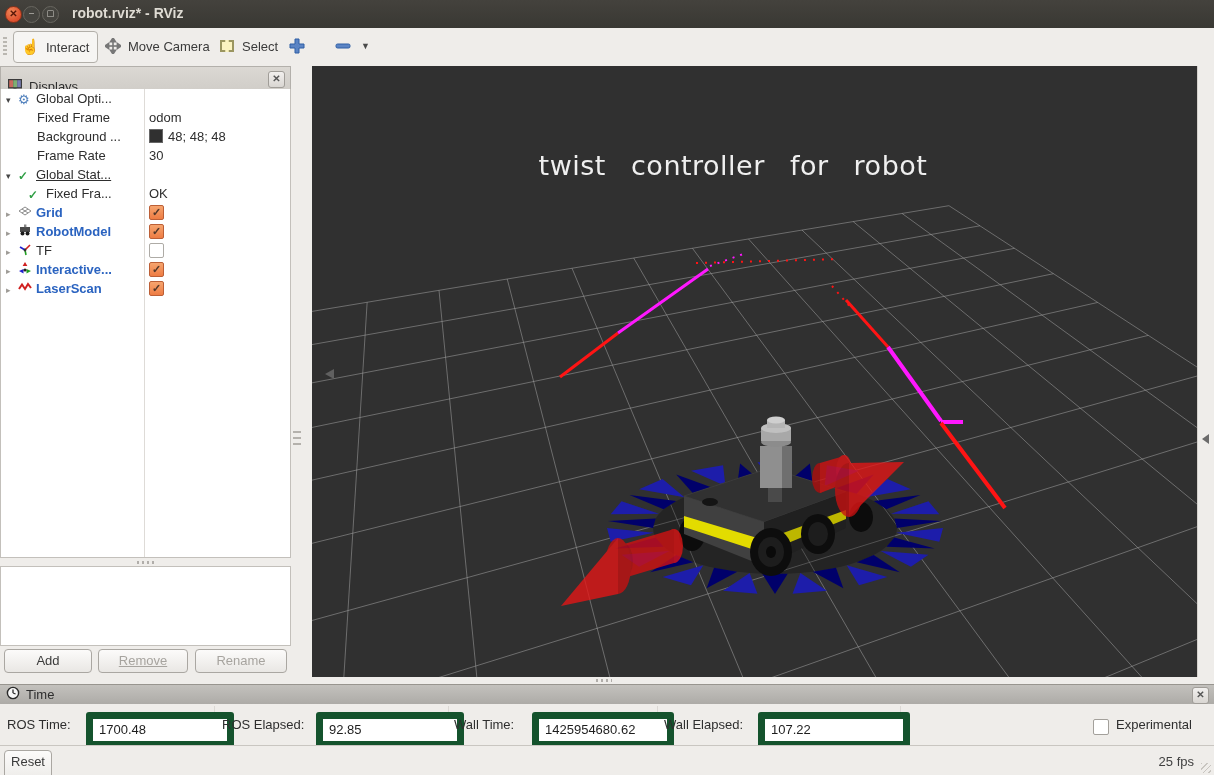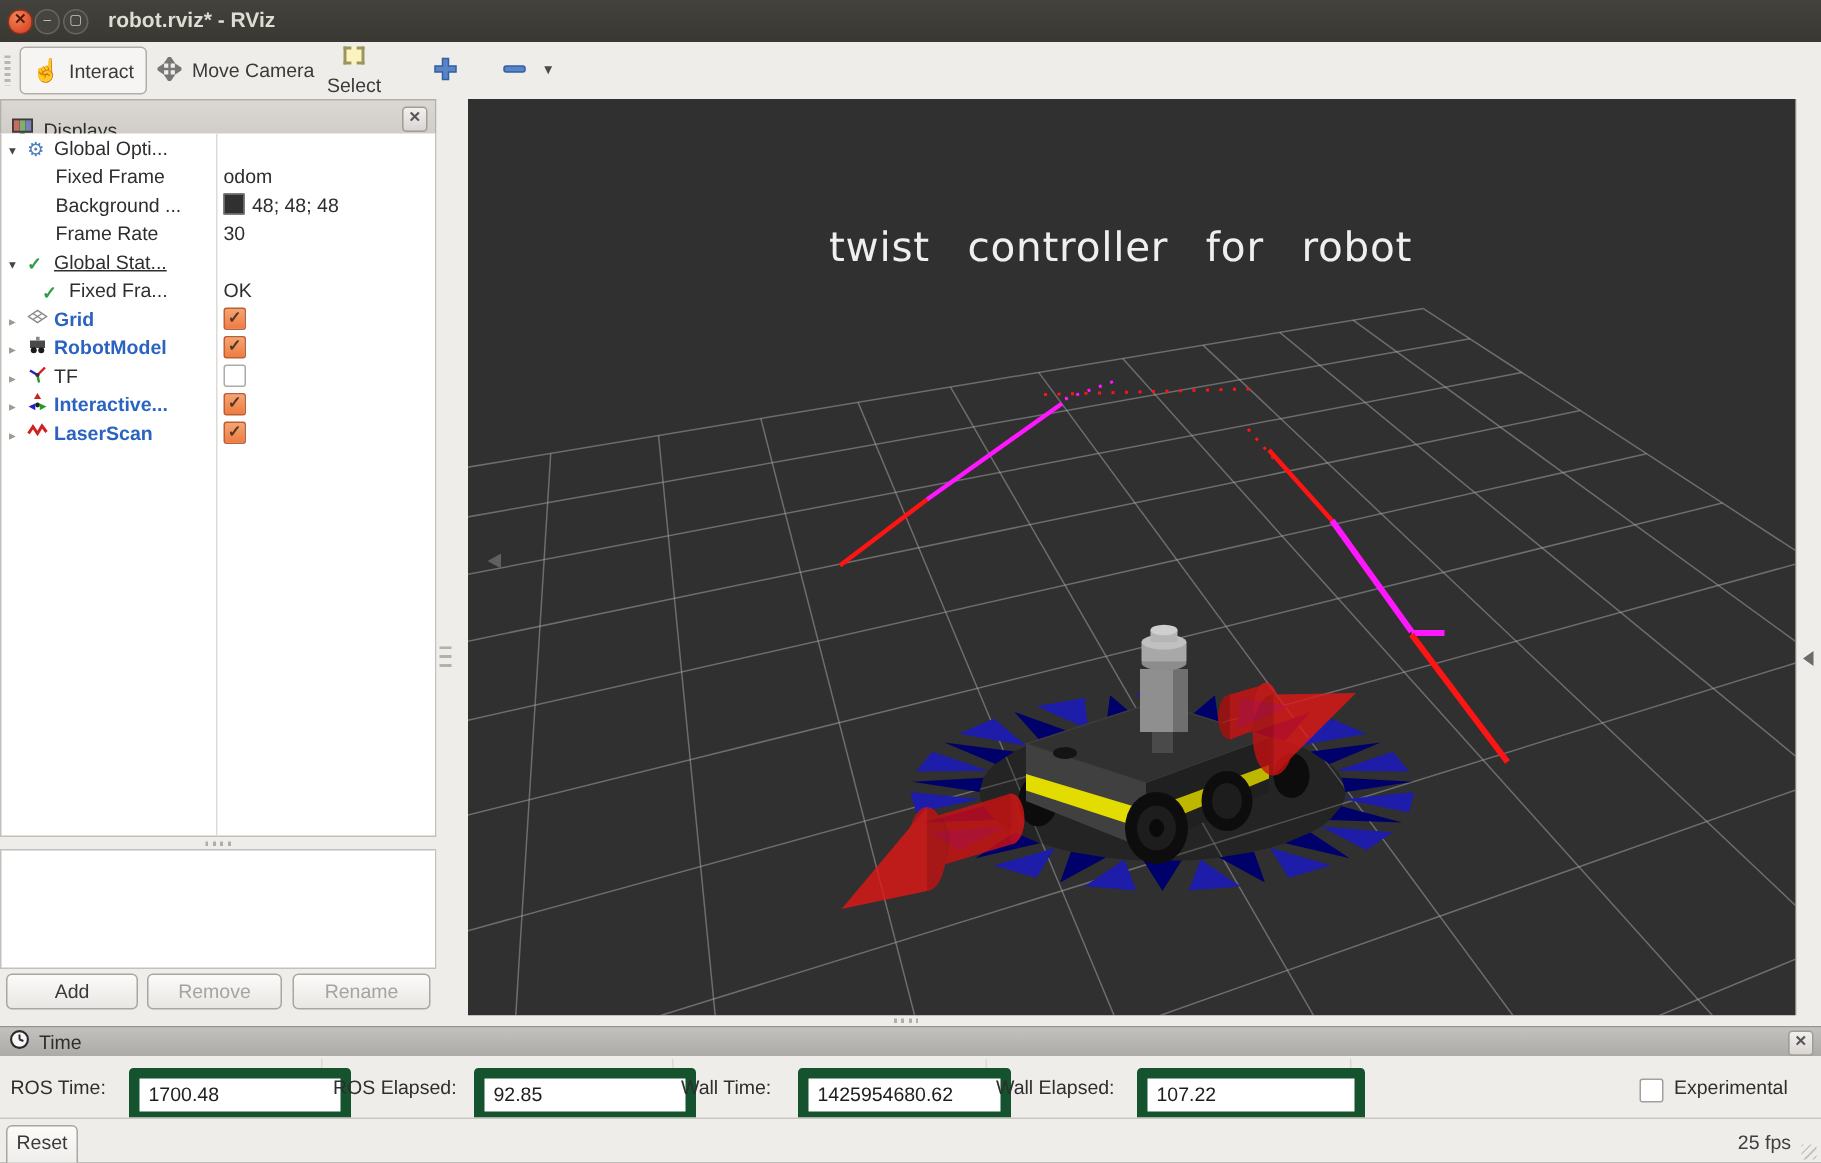--- a/index.html
+++ b/index.html
@@ -48,21 +48,21 @@
   .btn{position:absolute;top:3px;height:24px;border:1px solid #aaa7a2;border-radius:4px;
        background:linear-gradient(#fcfbfa,#e9e7e4);text-align:center;line-height:22px;color:#3a3a3a;box-sizing:border-box;}
   .btn.dis{color:#a7a49f;}
   
   .lstrip{position:absolute;left:291px;top:66px;width:21px;height:611px;background:#efedea;}
   .lstrip .grip{position:absolute;left:2px;top:365px;width:8px;height:16px;
         background:repeating-linear-gradient(#b4b1ac 0 2px,transparent 2px 6px);}
   .rstrip{position:absolute;left:1197px;top:66px;width:17px;height:611px;background:#efedea;border-left:1px solid #d5d2cd;}
   .tri-left{position:absolute;left:4px;top:368px;width:0;height:0;border-top:5px solid transparent;border-bottom:5px solid transparent;border-right:7px solid #6b6b6b;}
   .viewport{position:absolute;left:312px;top:66px;width:885px;height:611px;background:#303030;overflow:hidden;}
-  .overlay-text{position:absolute;left:435px;top:84px;transform:translateX(-50%);
+  .overlay-text{position:absolute;left:421px;top:84px;transform:translateX(-50%);
         color:#efefef;font-size:27px;word-spacing:16px;letter-spacing:.5px;white-space:nowrap;
         font-family:"DejaVu Sans","Liberation Sans",sans-serif;}
   .hsplit{position:absolute;left:0;top:677px;width:1214px;height:7px;background:#efedea;}
   .hsplit .dots{position:absolute;left:596px;top:2px;width:16px;height:3px;
         background:repeating-linear-gradient(90deg,#b1aeaa 0 2px,transparent 2px 5px);}
   
   .timehdr{position:absolute;left:0;top:684px;width:1214px;height:20px;background:linear-gradient(#c3c1bd,#adaba7);
         border-top:1px solid #98958f;display:flex;align-items:center;padding-left:6px;gap:6px;box-sizing:border-box;}
   .timehdr .pclose{top:2px;}
   .timerow{position:absolute;left:0;top:704px;width:1214px;height:41px;background:#efedea;}
@@ -103,21 +103,21 @@
             <line x1="3" y1="8" x2="13" y2="8"></line>
       <polygon points="8,0 5.6,3.6 10.4,3.6"></polygon>
             <polygon points="8,16 5.6,12.4 10.4,12.4"></polygon>
       <polygon points="0,8 3.6,5.6 3.6,10.4"></polygon>
             <polygon points="16,8 12.4,5.6 12.4,10.4"></polygon>
           </g>
         </svg>
     </span>
     <span>Move Camera</span>
   </div>
-  <div class="tool" style="left:210px;flex-direction:column;">
+  <div class="tool" style="left:210px;">
     <span class="tico">
         <span class="selbox"></span>
       </span>
     <span>Select</span>
   </div>
   <div class="tool" style="left:280px;">
     <span class="tico">
       <svg width="16" height="16" viewBox="0 0 16 16">
           <path d="M6 1h4v5h5v4h-5v5H6v-5H1V6h5z" fill="#5b84c4" stroke="#2f5fa5" stroke-width="1"></path>
         </svg>
@@ -185,21 +185,21 @@
       <div class="trow" style="padding-left: 5px;"><span><span class="arrow dim">▸</span><span class="ticon"><svg width="14" height="14" viewBox="0 0 14 14">
               <polyline points="1,9 4,4.5 7,9 10,4 13,8" stroke="#d02020" stroke-width="2" fill="none"></polyline>
             </svg></span><span class="tlabel en">LaserScan</span></span><span class="cb on">✓</span></div>
     </div>
   <div class="vsplit">
       <div class="dots"></div>
     </div>
   <div class="dhelp"></div>
   <div class="dbtns" id="dbtns">
       <div class="btn" style="left: 4px; width: 88px;">Add</div>
-      <div class="btn dis" style="left: 98px; width: 90px;">Remove</div>
+      <div class="btn dis" style="left: 98px; width: 90px; text-decoration: underline;">Remove</div>
       <div class="btn dis" style="left: 195px; width: 92px;">Rename</div>
     </div>
 </div>
 
 <div class="lstrip">
     <div class="grip"></div>
   </div>
 <div class="rstrip">
     <div class="tri-left"></div>
   </div>

